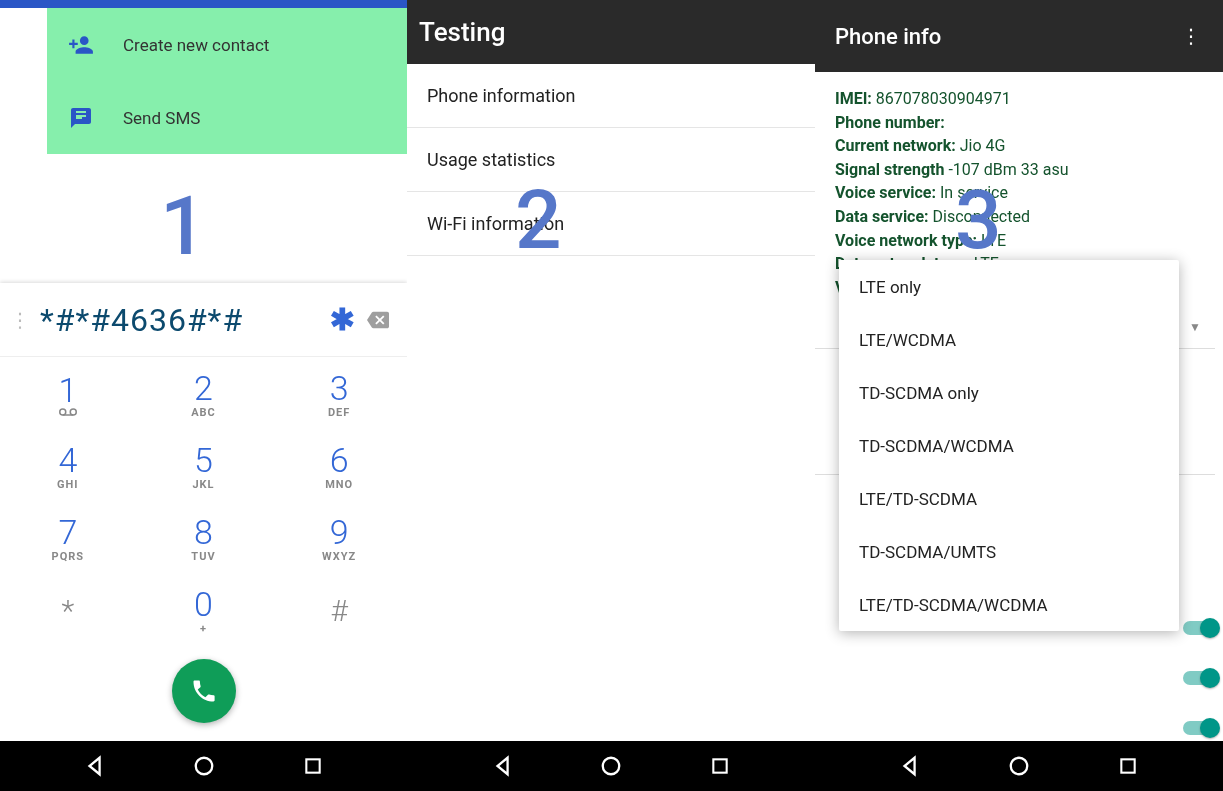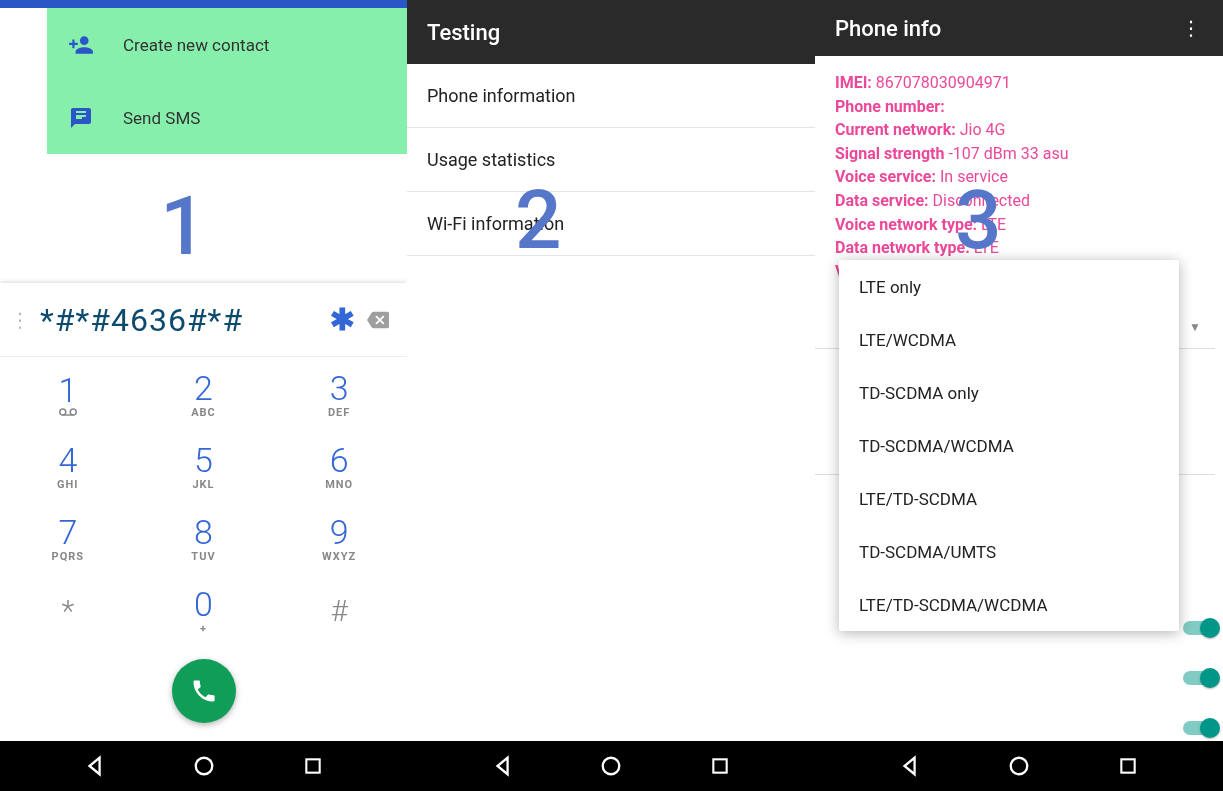--- a/index.html
+++ b/index.html
@@ -26,28 +26,28 @@
   .p1 .backspace { width: 44px; text-align: center; }
   .p1 .dialpad { display: grid; grid-template-columns: repeat(3, 1fr); grid-template-rows: repeat(4, 72px); }
   .p1 .key { display: flex; flex-direction: column; align-items: center; justify-content: center; cursor: pointer; }
   .p1 .key .digit { font-size: 34px; color: #3367D6; font-weight: 300; }
   .p1 .key .letters { font-size: 11px; color: #888; letter-spacing: 1px; margin-top: -2px; font-weight: bold; }
   .p1 .key.sym .digit { font-size: 30px; color: #888; }
   .p1 .call-row { display: flex; justify-content: center; padding: 14px 0 18px; }
   .p1 .call-fab { width: 64px; height: 64px; border-radius: 50%; background: #0F9D58; display: flex; align-items: center; justify-content: center; cursor: pointer; box-shadow: 0 2px 6px rgba(0,0,0,0.3); }
 
   
-  .p2 .toolbar { height: 64px; background: #2A2A2A; color: #fff; display: flex; align-items: center; padding: 0 20px; font-size: 22px; font-weight: 500; }
+  .p2 .toolbar { height: 64px; background: #2A2A2A; color: #fff; display: flex; align-items: center; padding: 0 12px; font-size: 26px; font-weight: 500; }
   .p2 .menu-item { height: 64px; display: flex; align-items: center; padding: 0 20px; font-size: 18px; color: #222; border-bottom: 1px solid #e5e5e5; cursor: pointer; }
   .p2 .big-num { position: absolute; left: 108px; top: 172px; font-size: 82px; font-weight: 500; color: #5677C9; z-index: 2; pointer-events: none; }
 
   
-  .p3 .toolbar { height: 56px; background: #2A2A2A; color: #fff; display: flex; align-items: center; padding: 0 20px; font-size: 22px; font-weight: 500; justify-content: space-between; }
+  .p3 .toolbar { height: 72px; background: #2A2A2A; color: #fff; display: flex; align-items: center; padding: 0 20px; font-size: 22px; font-weight: 500; justify-content: space-between; }
   .p3 .toolbar .overflow { width: 24px; text-align: center; font-size: 20px; cursor: pointer; }
-  .p3 .info { padding: 16px 20px; font-size: 16px; color: #ec4899; line-height: 1.35; }
+  .p3 .info { padding: 16px 20px; font-size: 16px; color: #14532d; line-height: 1.35; }
   .p3 .info .row { margin-bottom: 2px; }
   .p3 .info .row b { font-weight: 700; }
   .p3 .big-num { position: absolute; left: 140px; top: 172px; font-size: 82px; font-weight: 500; color: #5677C9; z-index: 2; pointer-events: none; }
   .p3 .select-caret { position: absolute; right: 22px; top: 320px; color: #888; font-size: 12px; }
   .p3 .section-div { position: absolute; left: 0; right: 8px; top: 348px; height: 1px; background: #ddd; }
   .p3 .section-div2 { position: absolute; left: 0; right: 8px; top: 474px; height: 1px; background: #ddd; }
 
   .p3 .dropdown { position: absolute; left: 24px; top: 260px; width: 340px; background: #fff; box-shadow: 0 2px 14px rgba(0,0,0,0.3); z-index: 3; border-radius: 2px; }
   .p3 .dropdown .opt { height: 53px; display: flex; align-items: center; padding: 0 20px; font-size: 17px; color: #222; cursor: pointer; }
 

